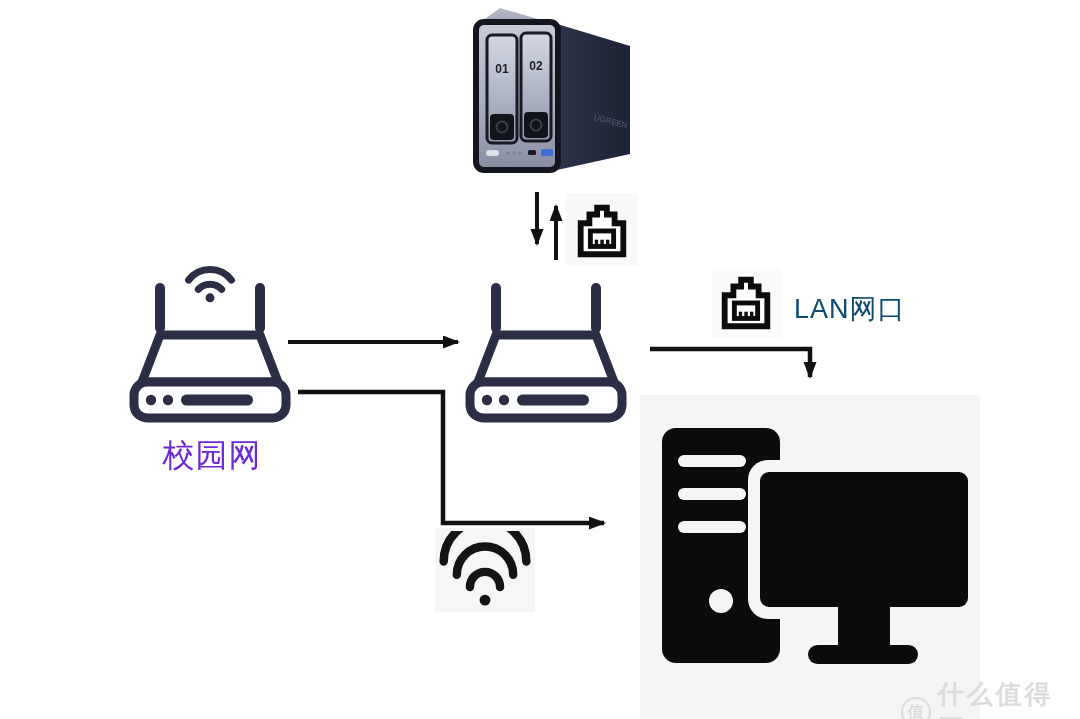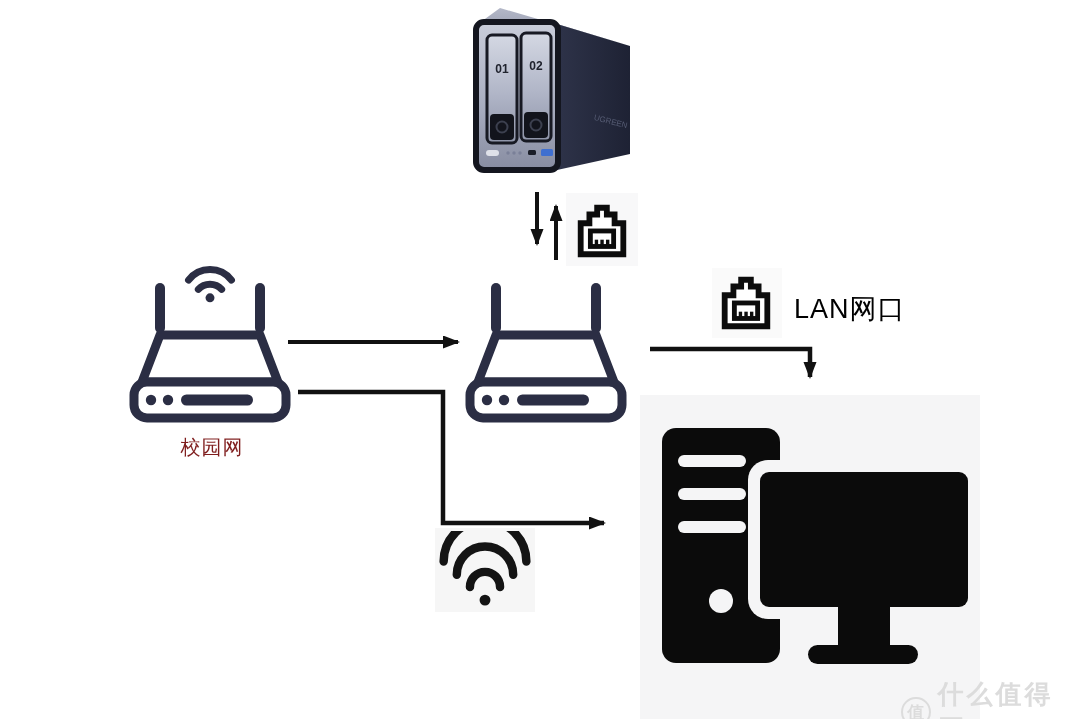--- a/index.html
+++ b/index.html
@@ -2,24 +2,24 @@
 <html><head>
 <meta charset="utf-8">
 <style>
   html,body{margin:0;padding:0;background:#ffffff;}
   .canvas{
     position:relative;width:1080px;height:719px;background:#ffffff;overflow:hidden;
     font-family:"Liberation Sans","DejaVu Sans",sans-serif;
   }
   .abs{position:absolute;}
   .label{
-    position:absolute;color:#7f1d1d;font-size:20px;font-weight:400;
+    position:absolute;color:#6d28d9;font-size:32px;font-weight:400;
     letter-spacing:1px;white-space:nowrap;
   }
-  .lan-label{font-size:27px;color:#000000;letter-spacing:1px;}
+  .lan-label{font-size:27px;color:#0c4a6e;letter-spacing:1px;}
   .icon-bg{position:absolute;background:#f8f8f9;}
   .pc-box{position:absolute;left:640px;top:395px;width:340px;height:324px;background:#f5f5f6;}
   .wifi-big-box{position:absolute;left:435px;top:528px;width:100px;height:84px;background:#f6f6f6;
     display:flex;align-items:center;justify-content:center;}
   .watermark{
     position:absolute;left:901px;top:677px;display:flex;align-items:center;gap:7px;
     color:#dcdcdc;user-select:none;
   }
   .wm-badge{
     width:26px;height:26px;border:2.5px solid #dcdcdc;border-radius:50%;

